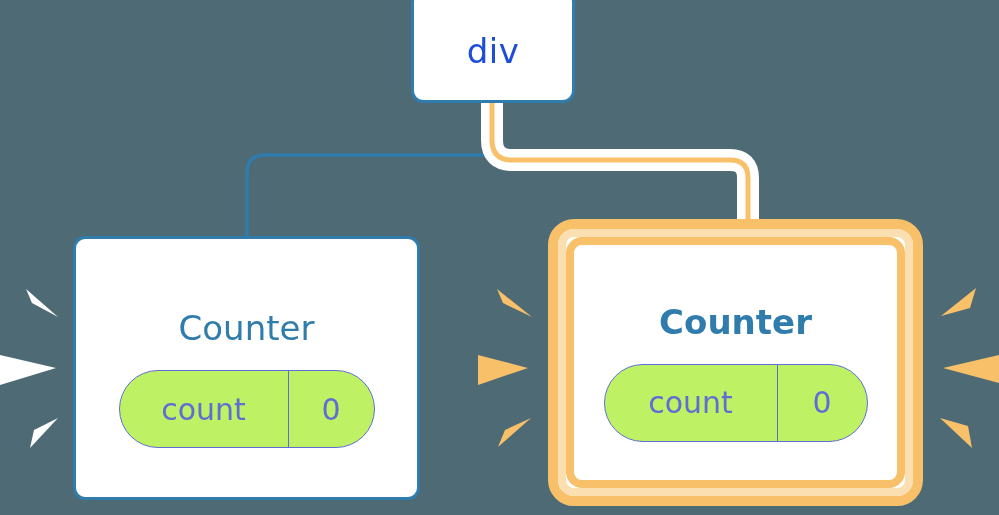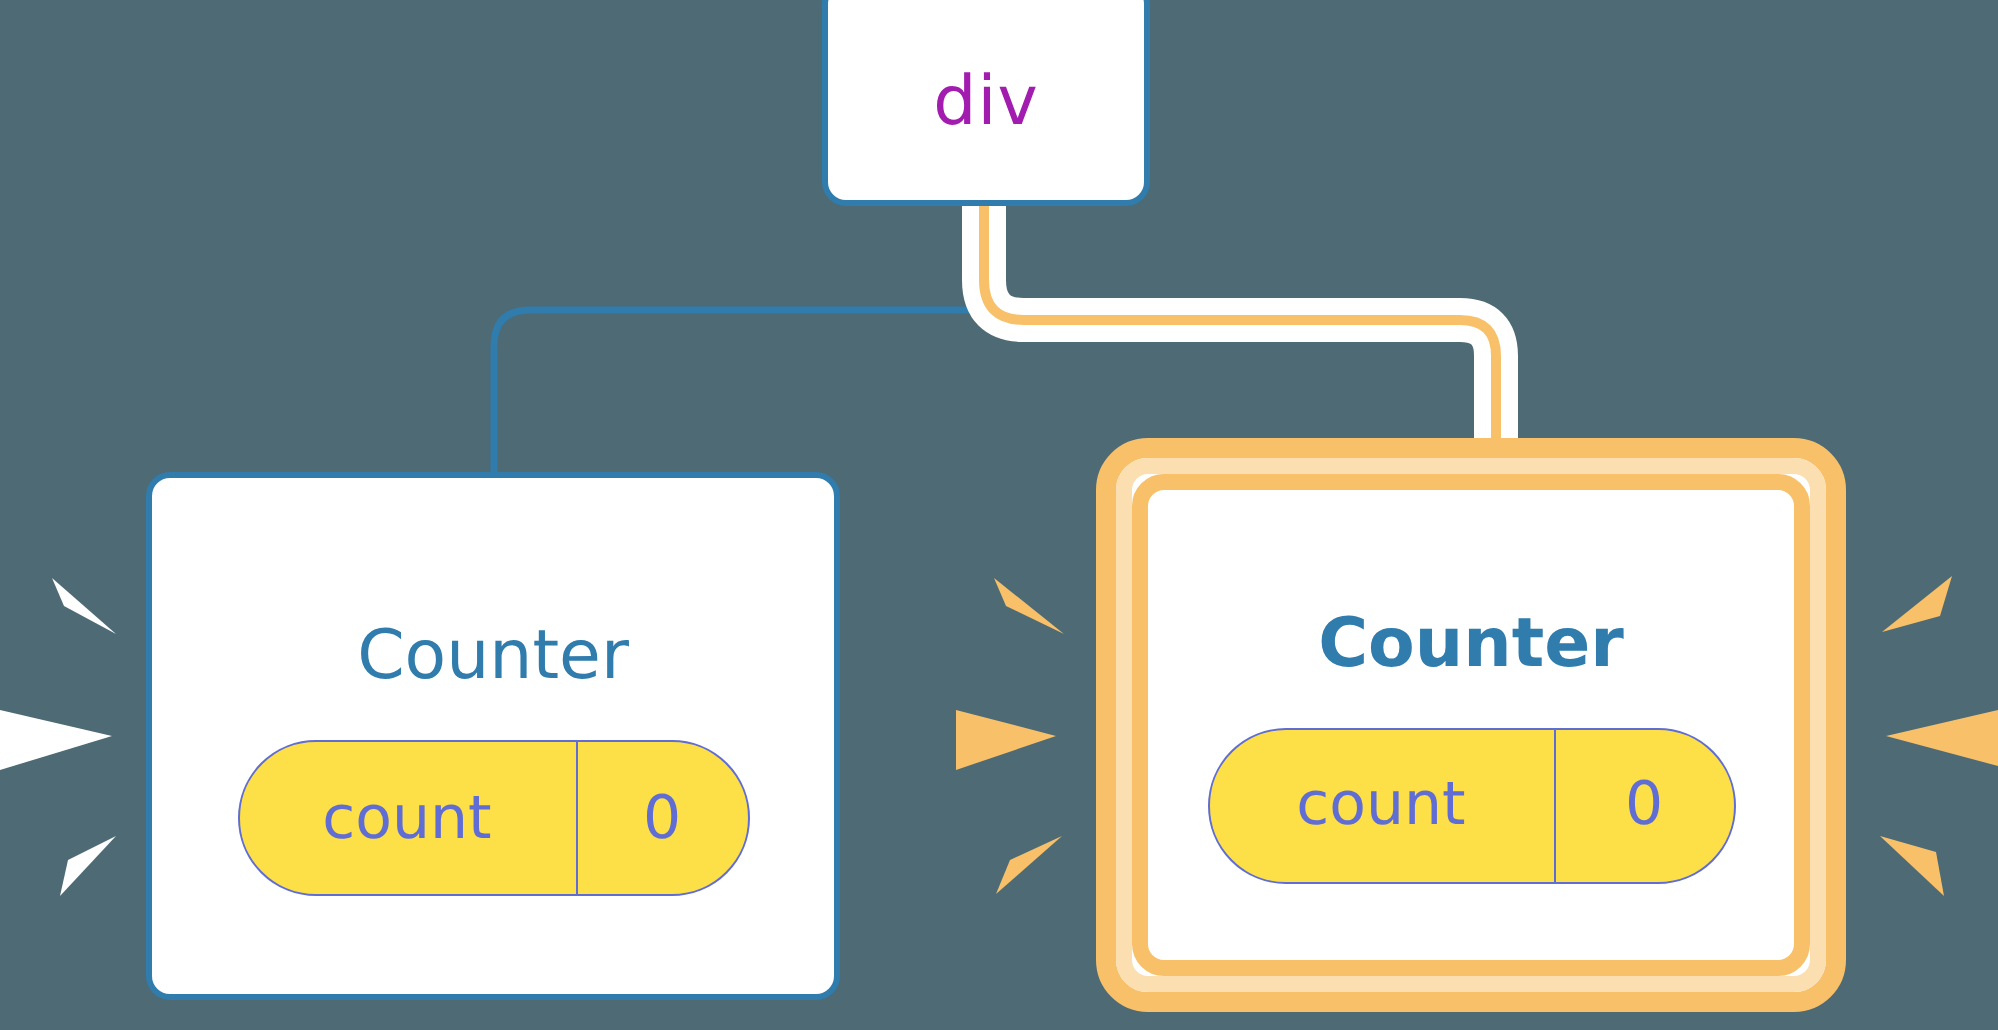--- a/index.html
+++ b/index.html
@@ -40,21 +40,21 @@
   .node-div {
     left: 411px;
     top: -10px;
     width: 164px;
     height: 113px;
     border: 3px solid #2f7cad;
     border-radius: 12px;
     z-index: 6;
   }
   .node-div .node-title {
-    color: #a21caf;
+    color: #1d4ed8;
     font-size: 34px;
     font-weight: 400;
     letter-spacing: 0.5px;
     margin-top: 8px;
   }
 
   .node-counter {
     left: 73px;
     top: 236px;
     width: 347px;
@@ -103,21 +103,21 @@
   }
 
   
   .pill {
     display: flex;
     align-items: stretch;
     border: 1.8px solid #5f6dd4;
     border-radius: 999px;
     height: 78px;
     overflow: hidden;
-    background: #fde047;
+    background: #bef264;
   }
   .pill-key, .pill-val {
     display: flex;
     align-items: center;
     justify-content: center;
     color: #5f6dd4;
     font-size: 30px;
     font-weight: 400;
   }
   .pill-key { width: 168px; }

